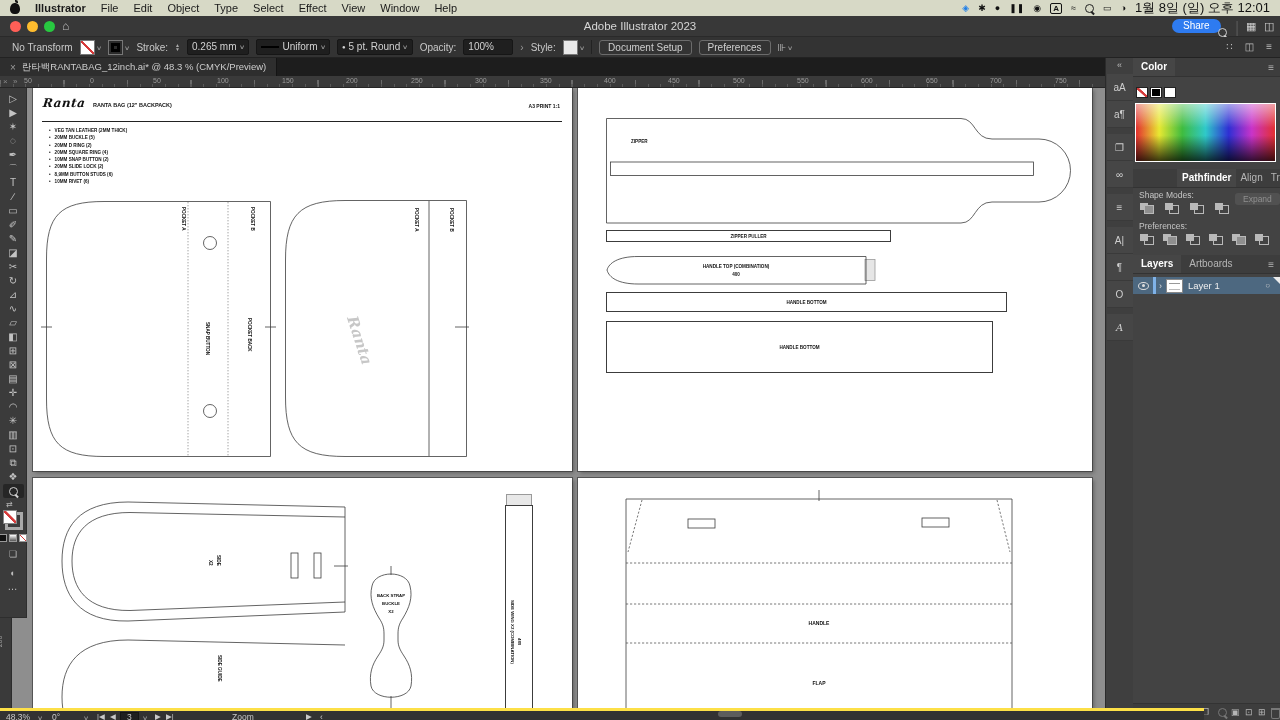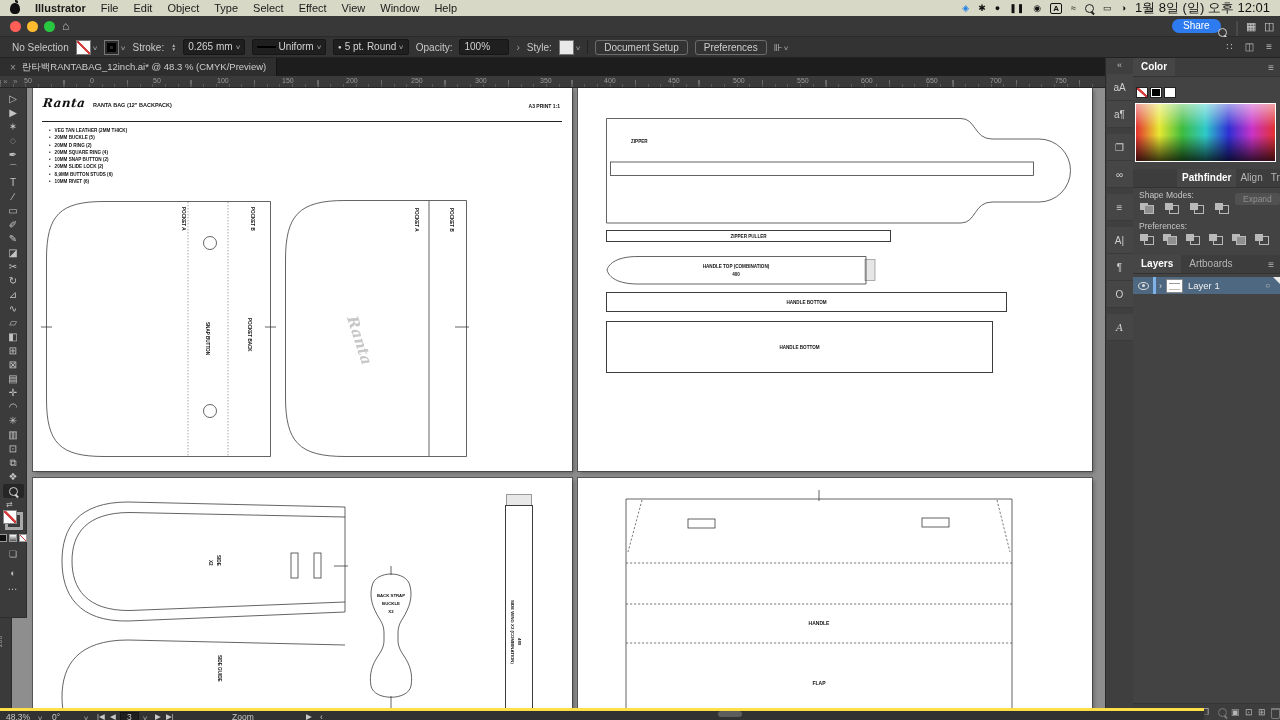--- a/index.html
+++ b/index.html
@@ -170,29 +170,30 @@
       <span class="sic">◑</span>
       <span class="clock">1월 8일 (일) 오후 12:01</span>
     </span>
   </div>
 
   <div class="abs titlebar">
     <span class="abs tl" style="left:10px;background:#ff5f57;"></span>
     <span class="abs tl" style="left:27px;background:#febc2e;"></span>
     <span class="abs tl" style="left:44px;background:#28c840;"></span>
     <span class="abs" style="left:62px;top:3px;color:#bcbcbc;font-size:12px;">⌂</span>
+    <div class="abs title-text">Adobe Illustrator 2023</div>
     <span class="abs share">Share</span>
     <span class="abs mag light" style="left:1218px;top:7px;"></span>
     <span class="abs" style="left:1235px;top:3px;color:#555;">|</span>
     <span class="abs tic" style="left:1246px;">▦</span>
     <span class="abs tic" style="left:1264px;">◫</span>
   </div>
 
   <div class="abs controlbar">
-    <span>No Selection</span>
+    <span>No Transform</span>
     <span style="display:inline-flex;align-items:center;gap:2px;">
       <span class="sw-none"></span>
       <span class="chv">∨</span>
     </span>
     <span style="display:inline-flex;align-items:center;gap:2px;">
       <span class="sw-stroke"></span>
       <span class="chv">∨</span>
     </span>
     <span>Stroke:</span>
     <span class="stepper">

